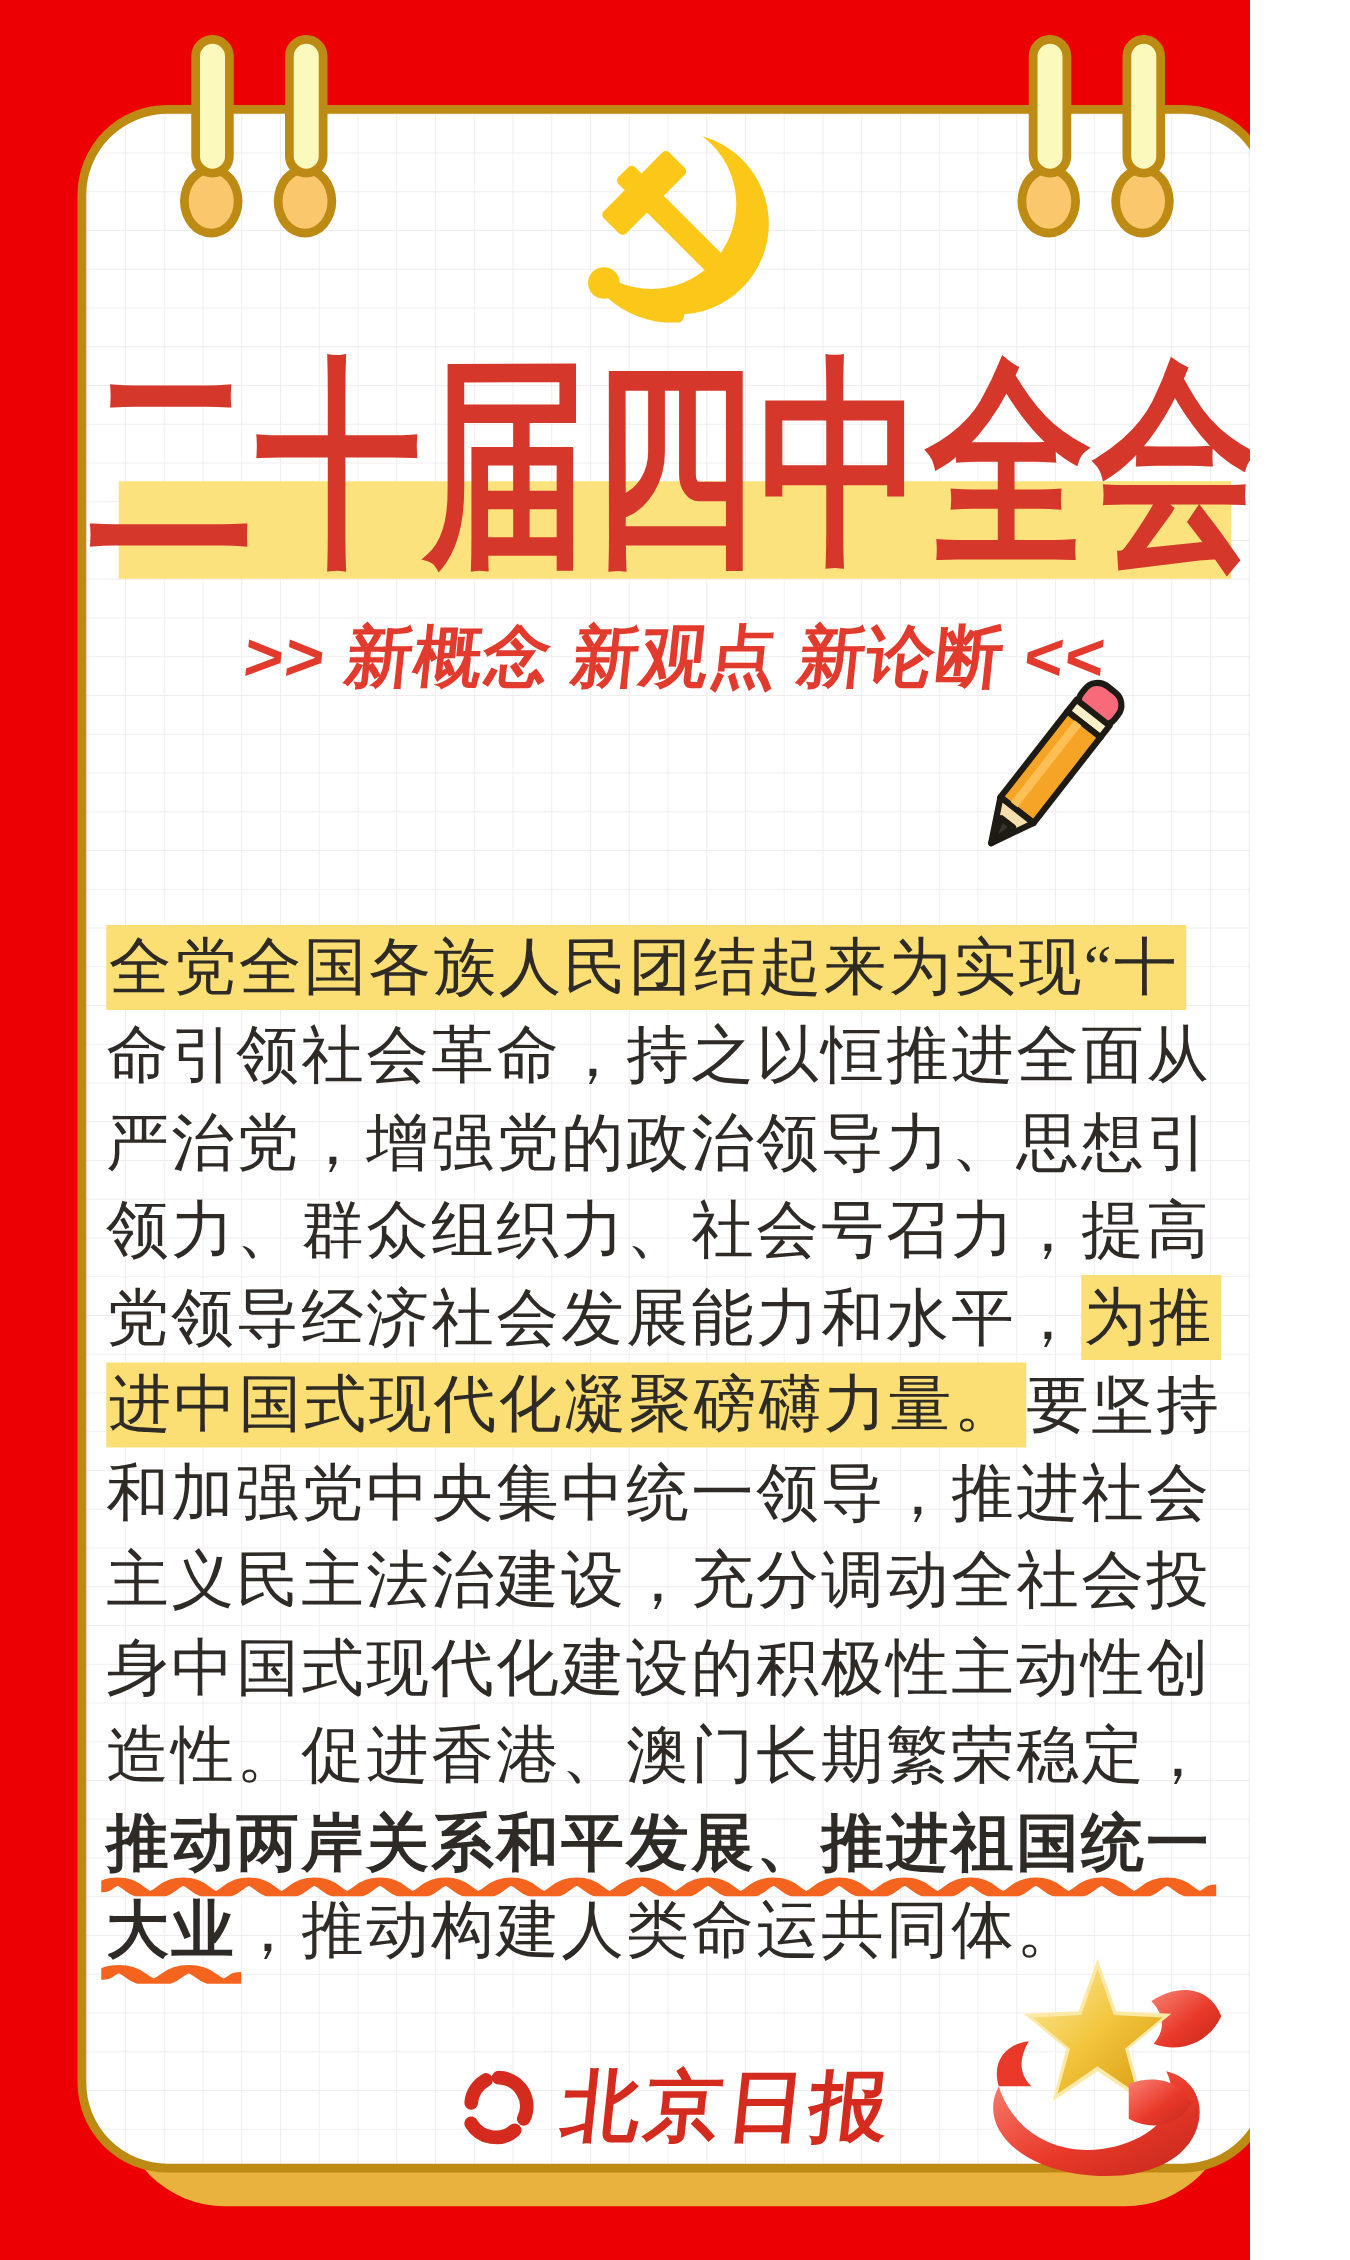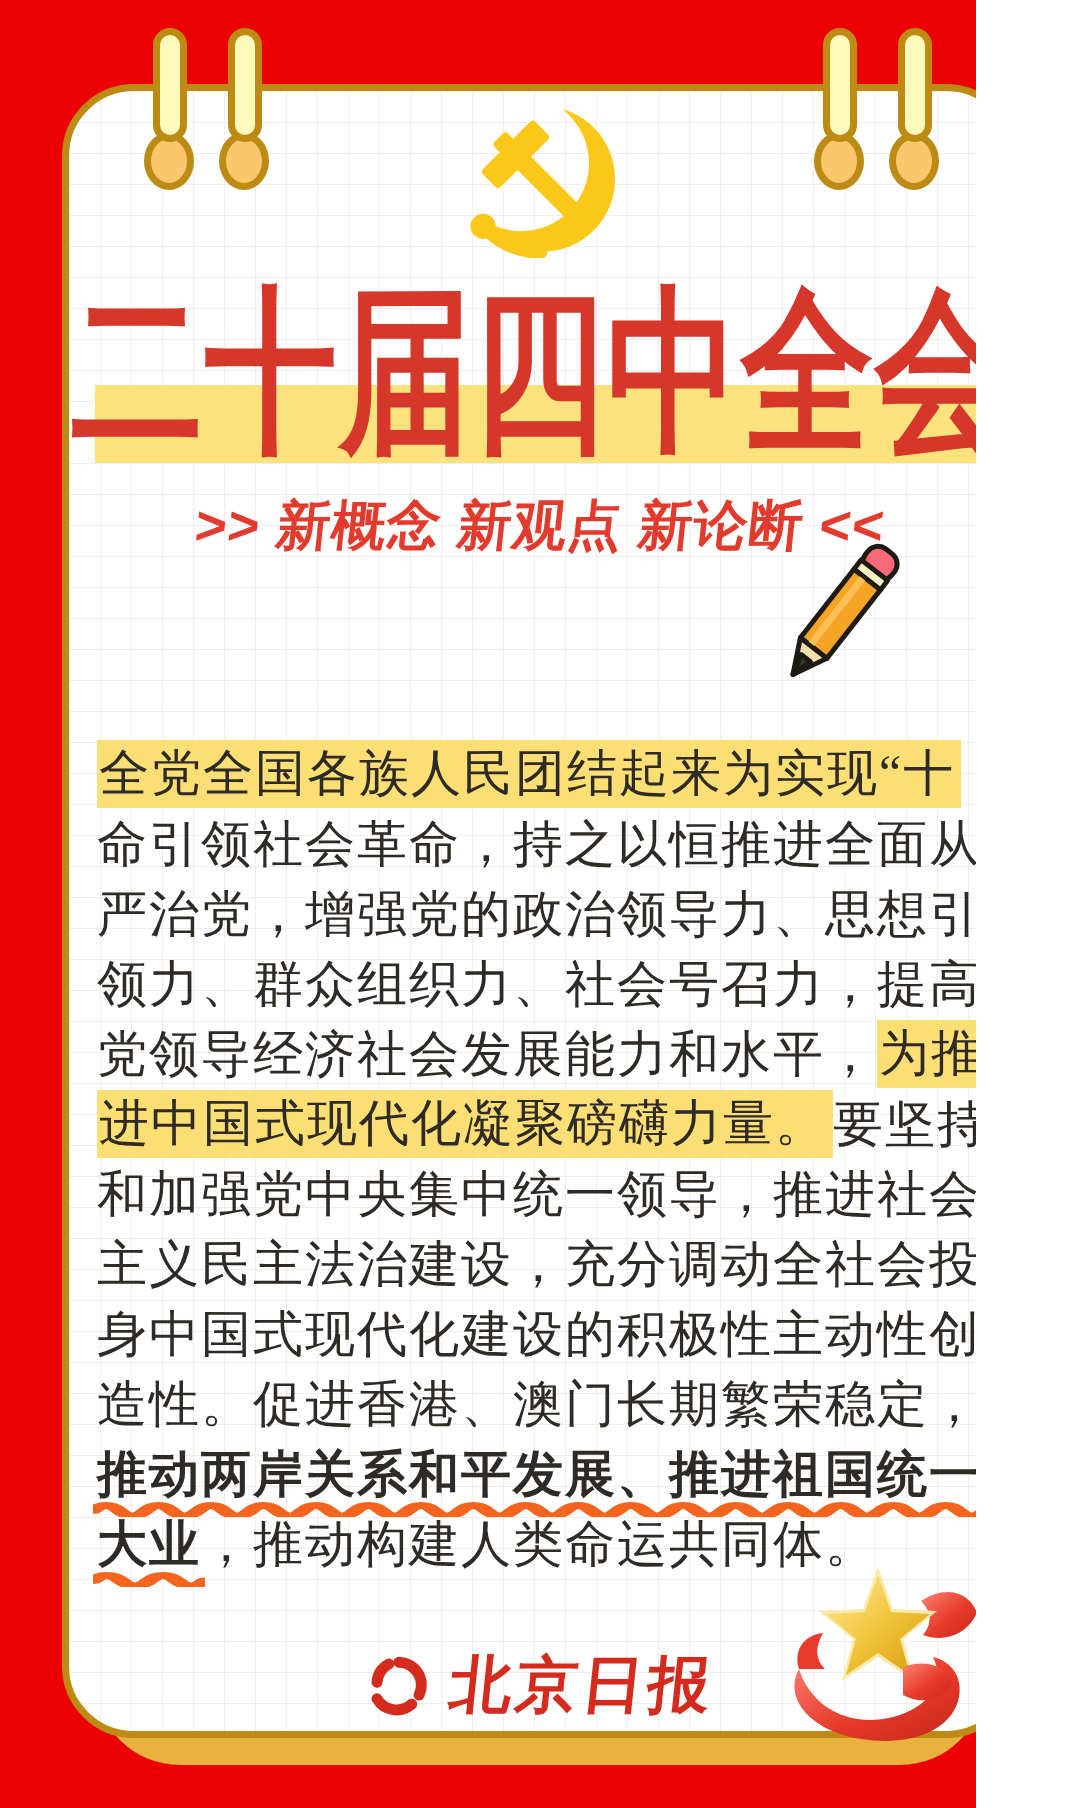--- a/index.html
+++ b/index.html
@@ -1,17 +1,17 @@
 <!DOCTYPE html>
 <html><head>
 <meta charset="utf-8">
 <style>
   html,body{margin:0;padding:0;}
   .stage{position:relative;width:976px;height:1808px;background:#EC0004;overflow:hidden;
-         font-family:"Liberation Sans",sans-serif;}
+         font-family:"Liberation Sans",sans-serif;padding-left:24px;}
   .underlayer{position:absolute;left:95px;top:120px;width:890px;height:1645px;
               background:#E9B23C;border-radius:85px;}
   .card{position:absolute;left:62px;top:84px;width:956px;height:1654px;box-sizing:border-box;
         border:7px solid #BD8A14;border-radius:72px;background-color:#FFFFFF;
         background-image:linear-gradient(#F1EDED 1px,transparent 1px),
                          linear-gradient(90deg,#F1EDED 1px,transparent 1px);
         background-size:31px 31px;}
   
   .ring{position:absolute;top:-63px;width:34px;height:170px;}
   .ring .oval{position:absolute;left:-9px;top:104px;width:50px;height:58px;box-sizing:border-box;
@@ -28,21 +28,21 @@
   .subtitle{position:absolute;left:0;right:0;top:399px;z-index:2;text-align:center;
             font-size:54px;font-weight:bold;color:#E23A2C;letter-spacing:1px;
             transform:skewX(-6deg);white-space:nowrap;}
   
   .pill{position:absolute;left:29px;top:509px;width:694px;height:100px;background:#F0A733;
         border-radius:52px;display:flex;align-items:center;justify-content:center;}
   .pill span{color:#FFFFFF;font-size:46px;font-weight:bold;letter-spacing:2px;white-space:nowrap;}
   .pencil{position:absolute;left:737px;top:438px;width:70px;height:168px;
           transform:rotate(38deg);transform-origin:50% 50%;}
   
-  .body{position:absolute;left:28px;top:642px;width:902px;z-index:2;
+  .body{position:absolute;left:16px;top:642px;width:902px;z-index:2;
         font-family:"Liberation Serif",serif;color:#2E2A26;}
   .line{height:70px;line-height:70px;font-size:50px;letter-spacing:2px;white-space:nowrap;}
   .seg{display:inline-block;line-height:62px;vertical-align:middle;}
   .seg.hl{background:#FBDF74;padding:2px 6px 4px 2px;}
   .seg.wavy{position:relative;font-weight:bold;}
   .seg.wavy svg.wave{position:absolute;left:-4px;right:-4px;bottom:-12px;width:calc(100% + 8px);height:22px;}
   
   .logo-row{position:absolute;left:0;right:0;top:1552px;display:flex;align-items:center;
             justify-content:center;gap:20px;z-index:3;}
   .logo-mark{width:64px;height:64px;}

